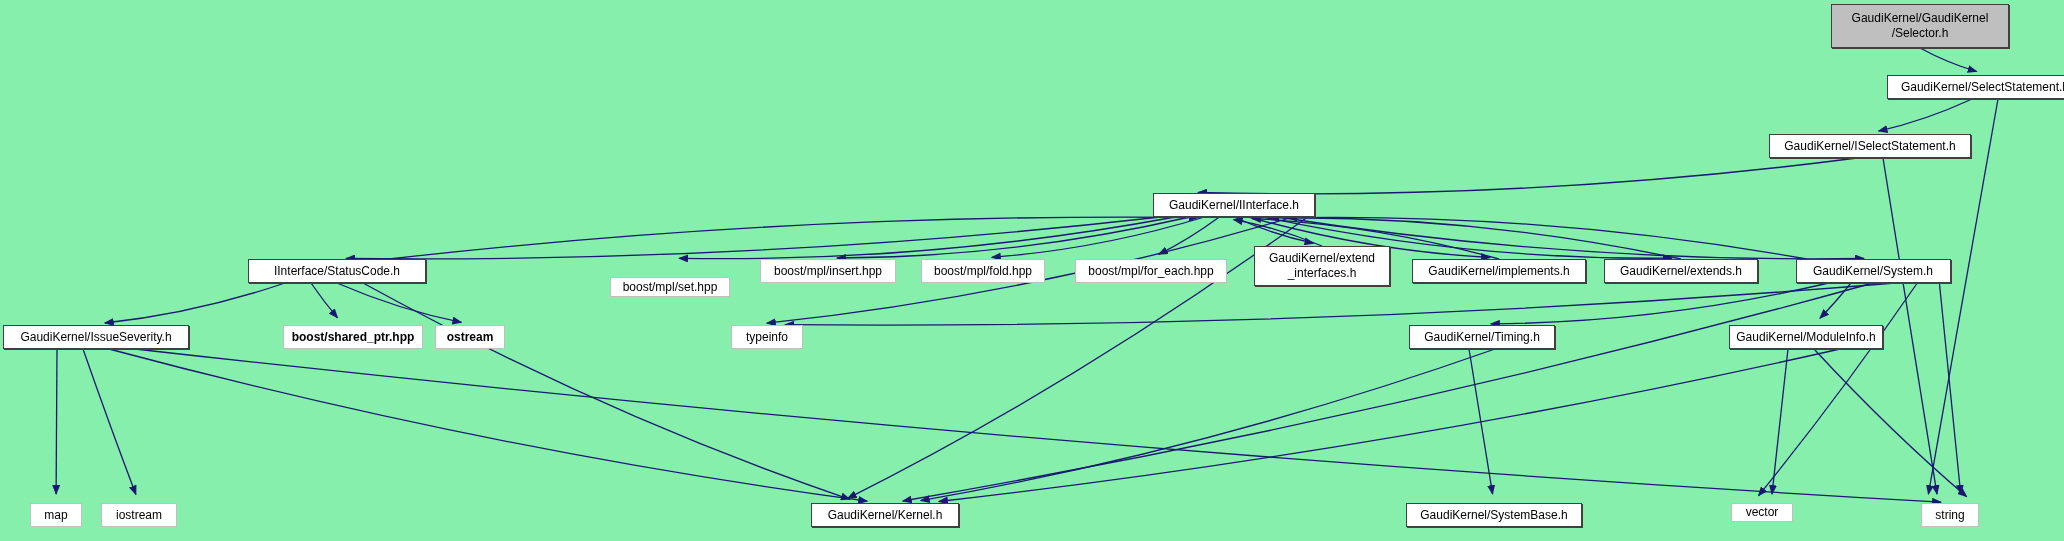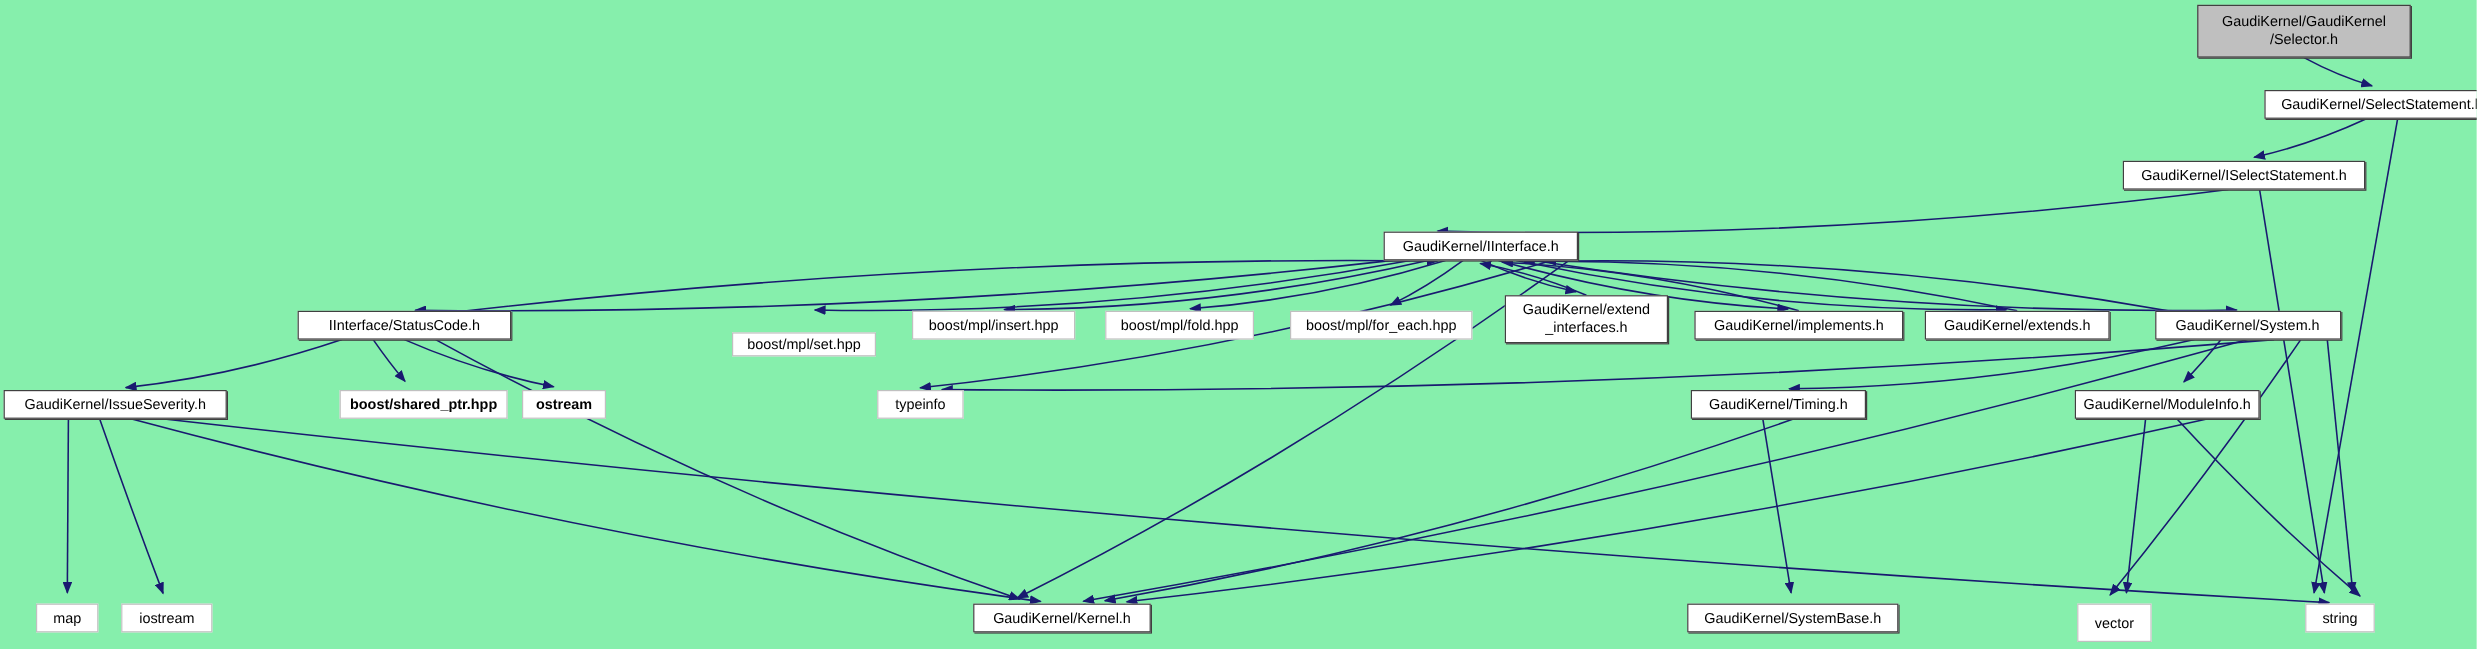--- a/index.html
+++ b/index.html
@@ -184,20 +184,20 @@
       </div>
       <div class="node plain" style="left: 101px; top: 503px; width: 76px; height: 24px; font-size: 12px;">
         <span class="lbl">iostream</span>
       </div>
       <div class="node solid" style="left: 811px; top: 503px; width: 148px; height: 24px; font-size: 12px;">
         <span class="lbl">GaudiKernel/Kernel.h</span>
       </div>
       <div class="node solid" style="left: 1406px; top: 503px; width: 176px; height: 24px; font-size: 12px;">
         <span class="lbl">GaudiKernel/SystemBase.h</span>
       </div>
-      <div class="node plain" style="left: 1731px; top: 503px; width: 62px; height: 32px; font-size: 12px;">
+      <div class="node plain" style="left: 1731px; top: 503px; width: 62px; height: 19px; font-size: 12px;">
         <span class="lbl">vector</span>
       </div>
       <div class="node plain" style="left: 1921px; top: 503px; width: 58px; height: 24px; font-size: 12px;">
         <span class="lbl">string</span>
       </div>
     </div>
 </div>
 
 </body></html>

